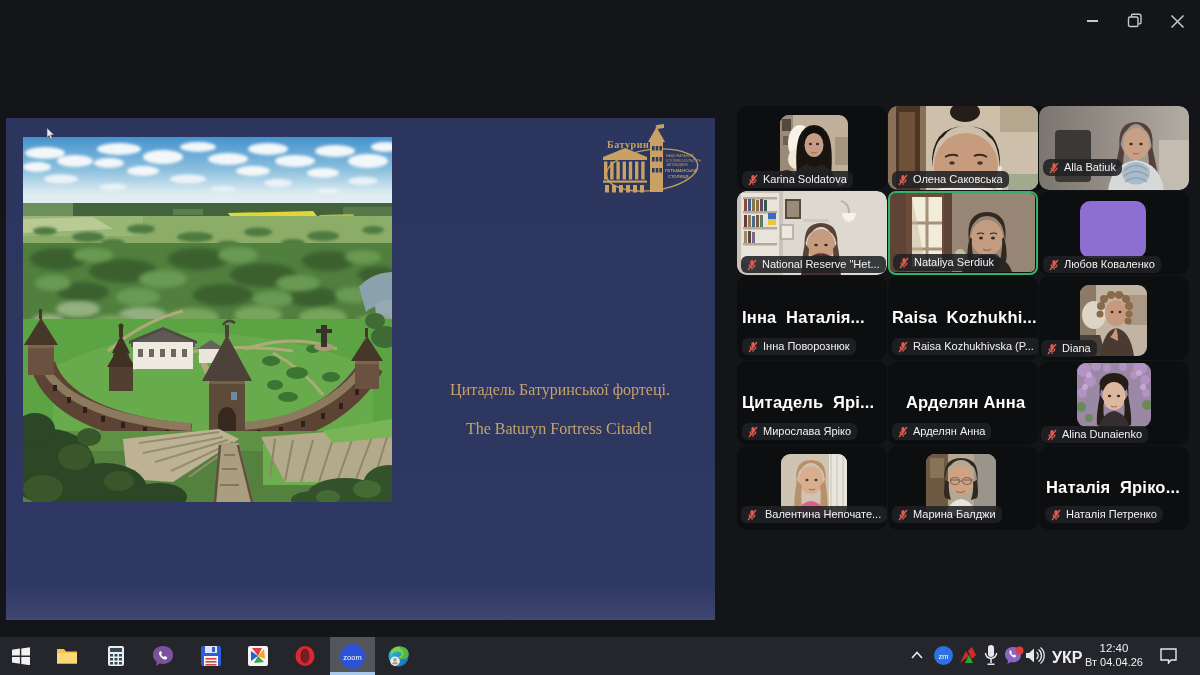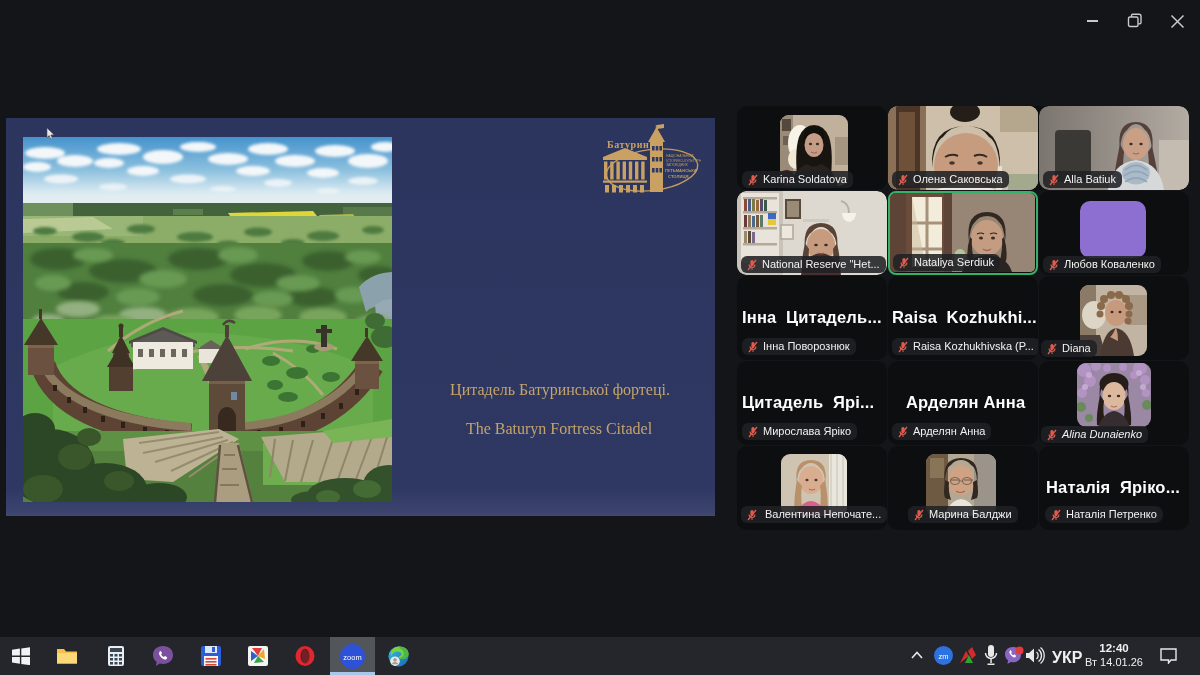--- a/index.html
+++ b/index.html
@@ -20,21 +20,21 @@
 
 <div class="abs" style="left:1087px;top:20px;width:11px;height:2px;background:#c7c9cc;"></div>
 <svg class="abs" style="left:1127px;top:13px" width="16" height="16" viewBox="0 0 16 16">
   <rect x="1.5" y="4" width="9.5" height="9.5" rx="1.5" fill="none" stroke="#c7c9cc" stroke-width="1.4"></rect>
   <path d="M4.5 4 V2.5 a1.2 1.2 0 0 1 1.2 -1.2 H12 a2 2 0 0 1 2 2 V9.5 a1.2 1.2 0 0 1 -1.2 1.2 H11.5" fill="none" stroke="#c7c9cc" stroke-width="1.4"></path>
 </svg>
 <svg class="abs" style="left:1170px;top:14px" width="15" height="15" viewBox="0 0 15 15">
   <path d="M1.5 1.5 L13.5 13.5 M13.5 1.5 L1.5 13.5" stroke="#c7c9cc" stroke-width="1.5"></path>
 </svg>
 
-<div class="abs" style="left:6px;top:118px;width:709px;height:398px;background:linear-gradient(180deg,#2c355e 0%,#2e3862 93%,#3c446e 99%,#424a74 100%);">
+<div class="abs" style="left:6px;top:118px;width:709px;height:502px;background:linear-gradient(180deg,#2c355e 0%,#2e3862 93%,#3c446e 99%,#424a74 100%);">
 
   <svg class="abs" style="left:17px;top:19px" width="369" height="365" viewBox="0 0 369 365">
     <defs>
       <linearGradient id="sky" x1="0" y1="0" x2="0" y2="1">
         <stop offset="0" stop-color="#4593cd"></stop>
           <stop offset="0.5" stop-color="#8cc0de"></stop>
           <stop offset="0.82" stop-color="#d6e8f0"></stop>
           <stop offset="1" stop-color="#e9f1f5"></stop>
       </linearGradient>
       <filter id="soft1">
@@ -416,21 +416,21 @@
     <ellipse cx="97" cy="38" rx="13" ry="16" fill="#c9a086"></ellipse>
     <path d="M81 44 q-4 -28 16 -28 q20 0 16 30 q-1 -18 -7 -22 q-4 -6 -9 -6 q-5 0 -9 6 q-6 4 -7 20" fill="#55403a"></path>
     <path d="M81 38 q-5 24 -7 40 l11 4 q-2 -20 0 -36 M113 40 q5 22 7 38 l-11 4 q2 -20 0 -36" fill="#55403a"></path>
     <path d="M97 54 q-24 3 -28 30 l56 0 q-4 -27 -28 -30" fill="#d6d8da"></path>
     <path d="M84 62 q13 -12 26 0 q3 9 -4 14 q-9 5 -18 0 q-7 -5 -4 -14" fill="#a9bac8"></path>
     <path d="M86 64 q11 -9 22 0 M85 70 q12 -9 24 0 M86 76 q11 -8 22 0" stroke="#8fa3b4" stroke-width="1.5" fill="none"></path>
     <ellipse cx="92" cy="38" rx="1.7" ry="1.3" fill="#3a2d26"></ellipse>
     <ellipse cx="102" cy="38" rx="1.7" ry="1.3" fill="#3a2d26"></ellipse>
     <path d="M94 47 q3 2 6 0" stroke="#9a6a55" stroke-width="1.2" fill="none"></path>
   </svg>
-  <div class="label" style="left:4px;bottom:2px;">Alla Batiuk<svg width="12" height="12" viewBox="0 0 12 12">
+  <div class="label" style="left:4px;bottom:14px;border-radius:7px;">Alla Batiuk<svg width="12" height="12" viewBox="0 0 12 12">
         <g fill="#e05c4f">
           <rect x="4.4" y="1" width="3.2" height="6" rx="1.6"></rect>
           <path d="M2.5 5.5 a3.5 3.5 0 0 0 7 0 h-1.1 a2.4 2.4 0 0 1-4.8 0 z"></path>
           <rect x="5.5" y="9" width="1" height="2"></rect>
         </g>
         <path d="M2 11 L10 1" stroke="#e05c4f" stroke-width="1.3"></path>
       </svg></div>
 </div>
 
 <div class="tile" style="left:737px;top:191px;width:150px;height:84px;">
@@ -528,21 +528,21 @@
         <g fill="#e05c4f">
           <rect x="4.4" y="1" width="3.2" height="6" rx="1.6"></rect>
           <path d="M2.5 5.5 a3.5 3.5 0 0 0 7 0 h-1.1 a2.4 2.4 0 0 1-4.8 0 z"></path>
           <rect x="5.5" y="9" width="1" height="2"></rect>
         </g>
         <path d="M2 11 L10 1" stroke="#e05c4f" stroke-width="1.3"></path>
       </svg></div>
 </div>
 
 <div class="tile" style="left:737px;top:276px;width:150px;height:84px;">
-  <div class="bigname" style="left:5px;top:32px;">Інна  Цитадель...</div>
+  <div class="bigname" style="left:5px;top:32px;">Інна  Наталія...</div>
   <div class="label" style="left:5px;bottom:5px;">Інна Поворознюк<svg width="12" height="12" viewBox="0 0 12 12">
         <g fill="#e05c4f">
           <rect x="4.4" y="1" width="3.2" height="6" rx="1.6"></rect>
           <path d="M2.5 5.5 a3.5 3.5 0 0 0 7 0 h-1.1 a2.4 2.4 0 0 1-4.8 0 z"></path>
           <rect x="5.5" y="9" width="1" height="2"></rect>
         </g>
         <path d="M2 11 L10 1" stroke="#e05c4f" stroke-width="1.3"></path>
       </svg></div>
 </div>
 
@@ -646,21 +646,21 @@
       </g>
     <ellipse cx="37" cy="21" rx="14.5" ry="11" fill="#261d18"></ellipse>
     <ellipse cx="37" cy="33" rx="11.5" ry="14" fill="#dcb89e"></ellipse>
     <path d="M23 36 q-3 -25 14 -25 q17 0 14 25 q0 -13 -5 -17 q-3 -5 -9 -5 q-6 0 -9 5 q-5 4 -5 17" fill="#261d18"></path>
     <path d="M23 32 q-4 20 -3 30 l9 2 q-4 -16 -2 -26 M51 32 q4 20 3 30 l-9 2 q4 -16 2 -26" fill="#261d18"></path>
     <path d="M21 64 q6 -15 16 -16 q10 1 16 16 z" fill="#352d30"></path>
     <ellipse cx="32.5" cy="33" rx="1.7" ry="1.3" fill="#3a2d24"></ellipse>
     <ellipse cx="41.5" cy="33" rx="1.7" ry="1.3" fill="#3a2d24"></ellipse>
     <path d="M34 43 q3 2 6 0" stroke="#a5705c" stroke-width="1.1" fill="none"></path>
   </svg>
-  <div class="label" style="left:2px;bottom:2px;font-style:italic;">Alina Dunaienko<svg width="12" height="12" viewBox="0 0 12 12">
+  <div class="label" style="left:2px;bottom:2px;">Alina Dunaienko<svg width="12" height="12" viewBox="0 0 12 12">
         <g fill="#e05c4f">
           <rect x="4.4" y="1" width="3.2" height="6" rx="1.6"></rect>
           <path d="M2.5 5.5 a3.5 3.5 0 0 0 7 0 h-1.1 a2.4 2.4 0 0 1-4.8 0 z"></path>
           <rect x="5.5" y="9" width="1" height="2"></rect>
         </g>
         <path d="M2 11 L10 1" stroke="#e05c4f" stroke-width="1.3"></path>
       </svg></div>
 </div>
 
 <div class="tile" style="left:737px;top:446px;width:150px;height:84px;">
@@ -695,21 +695,21 @@
     <ellipse cx="35" cy="26" rx="13" ry="15" fill="#cfa284"></ellipse>
     <path d="M19 30 q-4 -26 16 -26 q20 0 16 26 q0 -16 -6 -19 q-4 -5 -10 -5 q-6 0 -10 5 q-6 3 -6 19" fill="#33281f"></path>
     <path d="M19 26 q-2 14 0 18 l6 2 q-3 -10 -2 -18 M51 26 q2 14 0 18 l-6 2 q3 -10 2 -18" fill="#33281f"></path>
     <path d="M24 26 h9 M38 26 h9" stroke="#6a5a4a" stroke-width="1"></path>
     <ellipse cx="29" cy="27" rx="4.5" ry="3.5" fill="none" stroke="#7a6a5a" stroke-width="1.2"></ellipse>
     <ellipse cx="41" cy="27" rx="4.5" ry="3.5" fill="none" stroke="#7a6a5a" stroke-width="1.2"></ellipse>
     <path d="M33.5 27 h3" stroke="#7a6a5a" stroke-width="1"></path>
     <path d="M18 62 q6 -16 17 -17 q11 1 17 17 z" fill="#e8e4da"></path>
     <path d="M30 37 q4 3 9 0" stroke="#a06a54" stroke-width="1.2" fill="none"></path>
   </svg>
-  <div class="label" style="left:20px;bottom:7px;">Марина Балджи<svg width="12" height="12" viewBox="0 0 12 12">
+  <div class="label" style="left:4px;bottom:7px;">Марина Балджи<svg width="12" height="12" viewBox="0 0 12 12">
         <g fill="#e05c4f">
           <rect x="4.4" y="1" width="3.2" height="6" rx="1.6"></rect>
           <path d="M2.5 5.5 a3.5 3.5 0 0 0 7 0 h-1.1 a2.4 2.4 0 0 1-4.8 0 z"></path>
           <rect x="5.5" y="9" width="1" height="2"></rect>
         </g>
         <path d="M2 11 L10 1" stroke="#e05c4f" stroke-width="1.3"></path>
       </svg></div>
 </div>
 
 <div class="tile" style="left:1039px;top:446px;width:150px;height:84px;">
@@ -823,18 +823,18 @@
   <svg class="abs" style="left:1004px;top:9px" width="20" height="20" viewBox="0 0 20 20">
     <path d="M9 1 C4 1 1 4 1 8.5 c0 2.5 1.2 4.5 3 5.7 L3.5 18 l3.2 -2 c.8.2 1.7.3 2.3.3 5 0 8 -3 8 -7.5 S14 1 9 1 z" fill="#8a66c4"></path>
     <path d="M6 4.5 c.4-.4.8-.25 1 .15 l.7 1 c.25.4.1.8-.25 1 -.25.2-.3.4-.15.75 .3.7 1 1.4 1.7 1.7 .25.15.55.1.75-.15 .25-.35.7-.5 1-.25 l1 .7 c.4.25.5.75.15 1 l-.55.7 c-.35.35-.85.5-1.3.3 -2 -.7-4 -2.7-4.7-4.7 -.15-.45 0-.95.3-1.3 z" fill="#fff"></path>
     <circle cx="15.5" cy="4.5" r="4" fill="#e03c3c"></circle>
   </svg>
   <svg class="abs" style="left:1026px;top:10px" width="19" height="17" viewBox="0 0 19 17">
     <polygon points="0,6 3,6 8,1.5 8,15.5 3,11 0,11" fill="#e8e8e8"></polygon>
     <path d="M10.5 5 a4.5 4.5 0 0 1 0 7 M12.5 2.5 a7.5 7.5 0 0 1 0 12 M14.5 0.5 a10.5 10.5 0 0 1 0 16" stroke="#e8e8e8" stroke-width="1.3" fill="none"></path>
   </svg>
   <div class="abs" style="left:1052px;top:12px;color:#f0f0f0;font-size:16px;font-weight:bold;">УКР</div>
-  <div class="abs" style="left:1085px;top:5px;width:58px;color:#f0f0f0;font-size:11.5px;text-align:center;font-weight:bold;">12:40</div>
-  <div class="abs" style="left:1078px;top:19px;width:72px;color:#f0f0f0;font-size:11px;text-align:center;">Вт 14.01.26</div>
+  <div class="abs" style="left:1085px;top:5px;width:58px;color:#f0f0f0;font-size:11.5px;text-align:center;">12:40</div>
+  <div class="abs" style="left:1078px;top:19px;width:72px;color:#f0f0f0;font-size:11px;text-align:center;">Вт 04.04.26</div>
   <svg class="abs" style="left:1160px;top:11px" width="17" height="16" viewBox="0 0 17 16">
     <path d="M1 1 h15 v11 h-5 l-2.5 3 v-3 H1 z" fill="none" stroke="#e8e8e8" stroke-width="1.4"></path>
   </svg>
 </div>
 
 </body></html>

